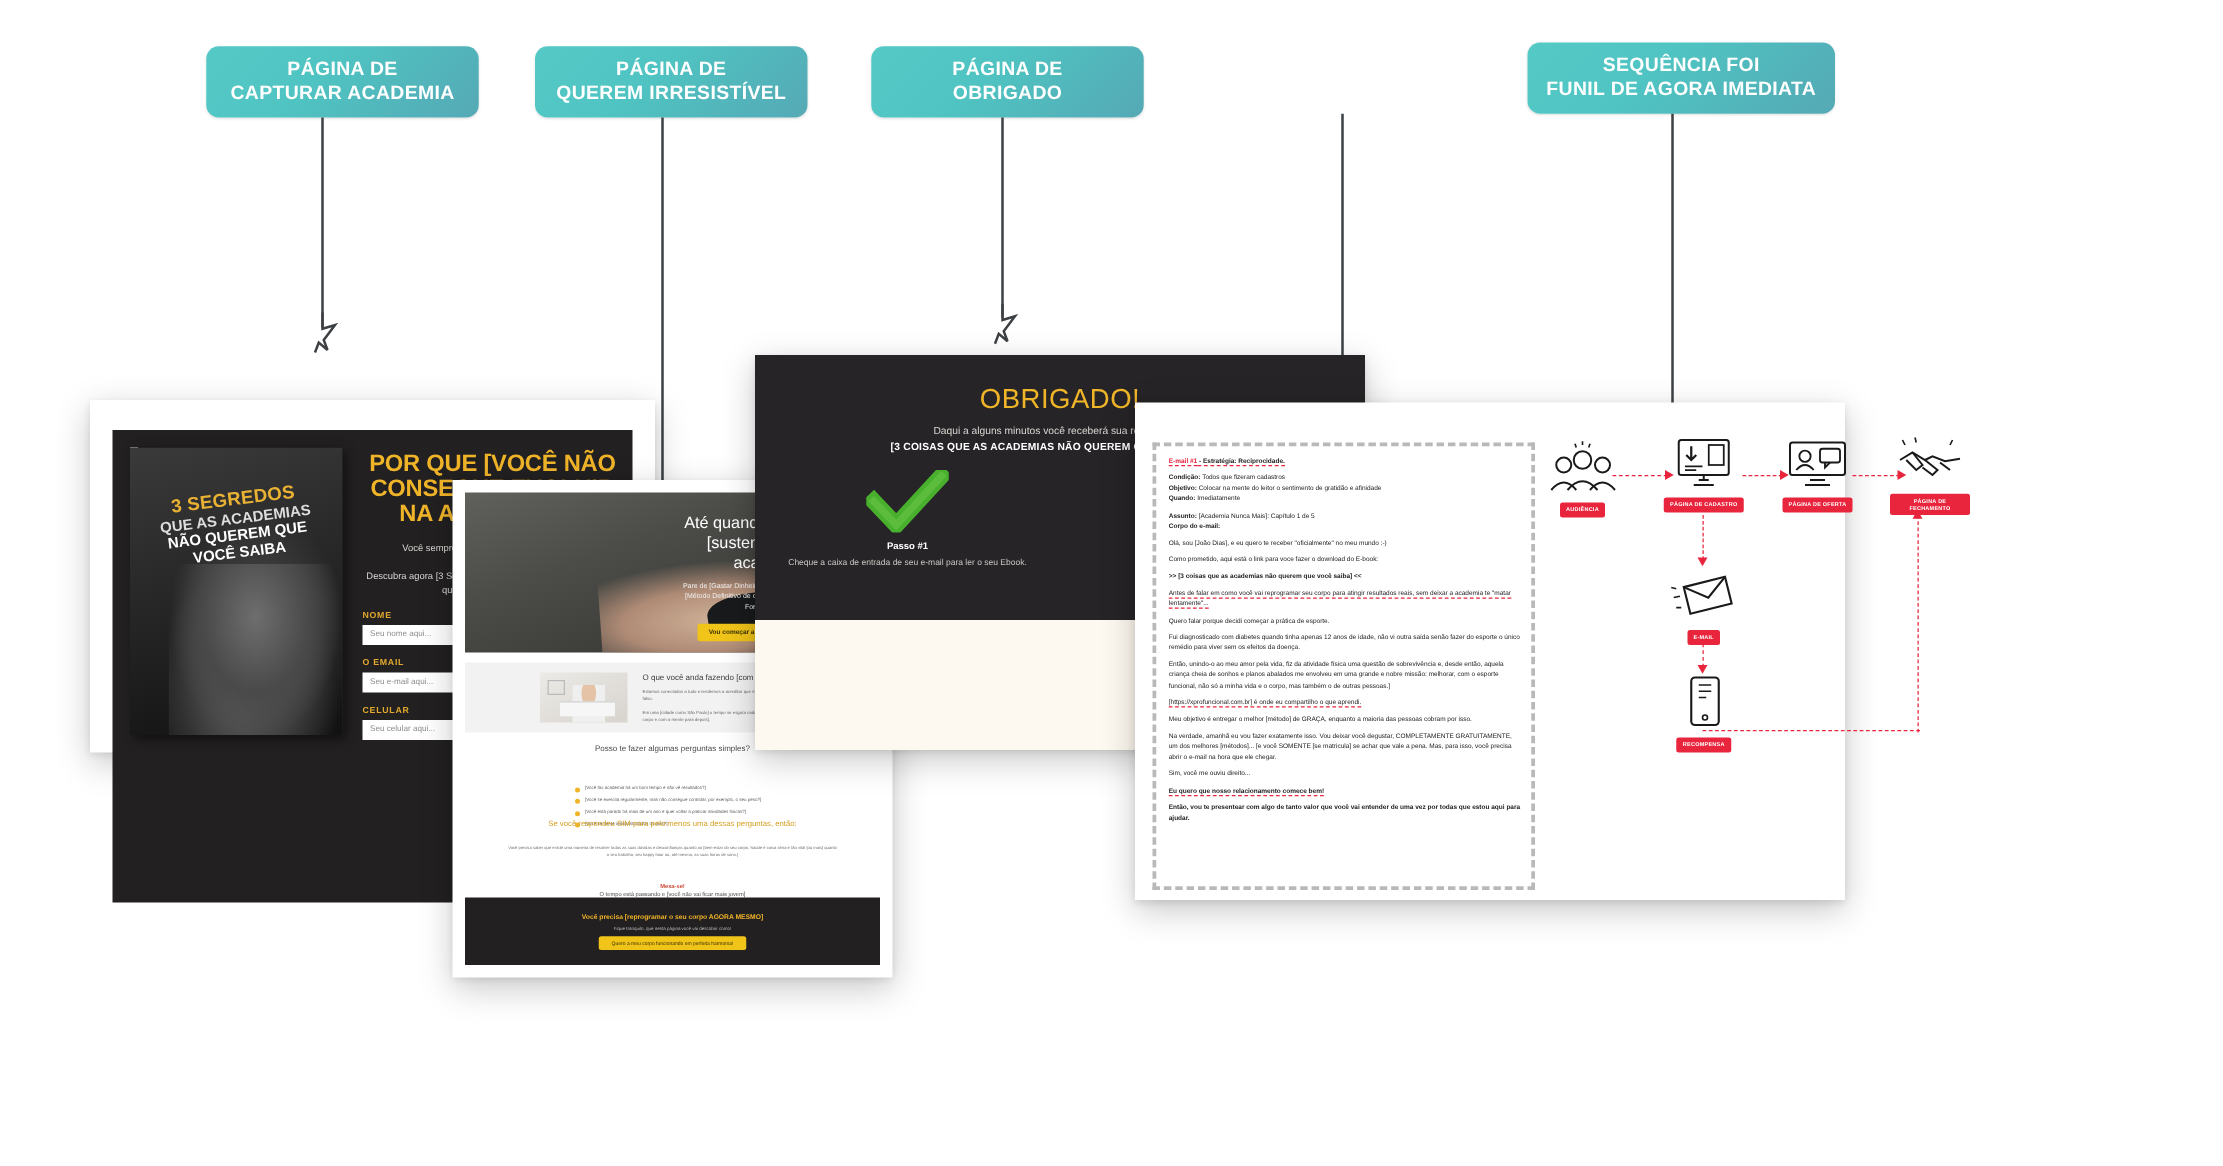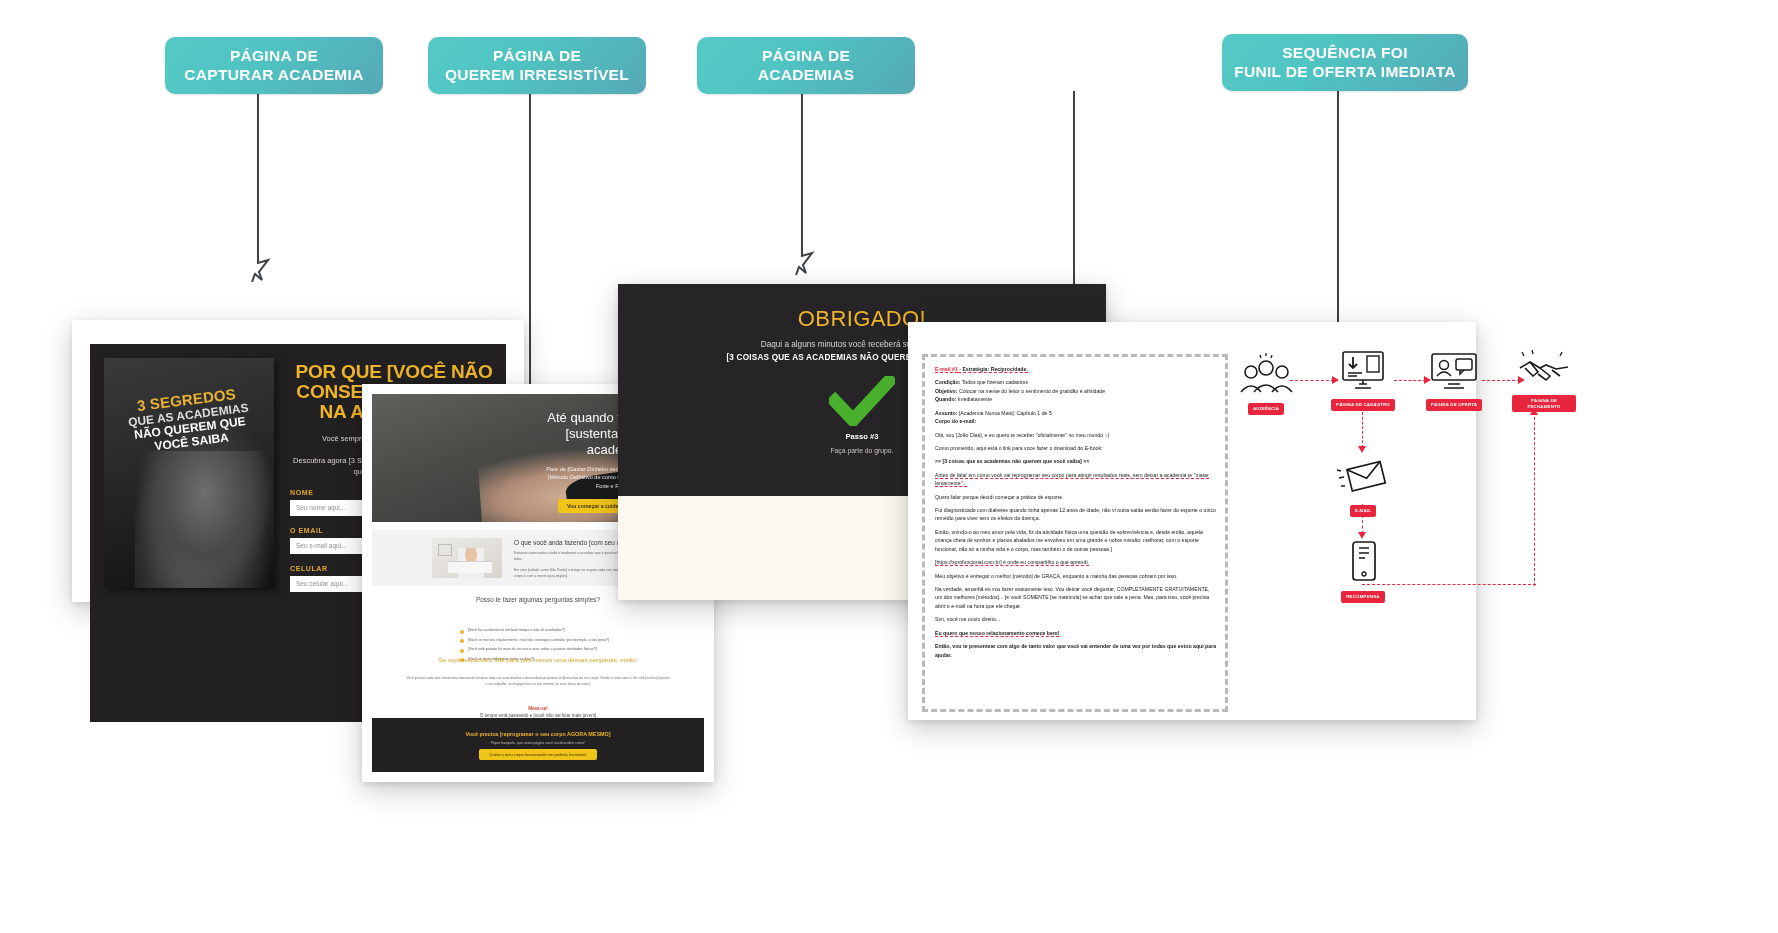--- a/index.html
+++ b/index.html
@@ -93,21 +93,21 @@
   #card2 .mess{position:absolute;left:40px;top:322px;right:40px;text-align:center;}
   #card2 .mess .m1{color:#c94b3a;font-size:4.6px;font-weight:bold;}
   #card2 .mess .m2{color:#4d4d4d;font-size:4.6px;margin-top:2px;}
   #card2 .foot{position:absolute;left:10px;bottom:10px;right:10px;height:54px;background:#222021;
       display:flex;flex-direction:column;align-items:center;justify-content:center;gap:4px;}
   #card2 .f1{color:#f0b429;font-size:5.4px;font-weight:600;}
   #card2 .f2{color:#bdbdbd;font-size:3.6px;}
   #card2 .f3{background:#f0c419;color:#3c3206;font-size:4px;padding:3px 10px;border-radius:2px;}
 
   
-  #card3{left:604px;top:284px;width:488px;height:316px;margin-left:14px;}
+  #card3{left:604px;top:284px;width:488px;height:316px;}
   #card3 .pg{position:absolute;left:0;top:0;right:0;height:212px;background:#262426;}
   #card3 .h3{position:absolute;top:22px;left:0;right:0;text-align:center;color:#f0b429;
       font-size:22px;font-weight:400;letter-spacing:.4px;}
   #card3 .s3{position:absolute;top:54px;left:30px;right:30px;text-align:center;
       color:#d9d6d3;font-size:8.2px;line-height:1.6;}
   #card3 .s3 b{color:#fff;font-weight:bold;letter-spacing:.2px;}
   #card3 .steps{position:absolute;top:92px;left:0;right:0;display:flex;}
   #card3 .step{flex:1;text-align:center;padding:0 18px;}
   #card3 .chk{width:66px;height:50px;margin:0 auto;}
   #card3 .st{color:#fff;font-size:7.6px;font-weight:bold;margin-top:6px;}
@@ -141,25 +141,25 @@
   <div class="badge" id="b0" style="left:165px;top:37px;width:218px;height:57px;font-size:15.5px;">
     <span>PÁGINA DE</span>
     <span>CAPTURAR ACADEMIA</span>
   </div>
   <div class="badge" id="b1" style="left:428px;top:37px;width:218px;height:57px;font-size:15.5px;">
     <span>PÁGINA DE</span>
     <span>QUEREM IRRESISTÍVEL</span>
   </div>
   <div class="badge" id="b2" style="left:697px;top:37px;width:218px;height:57px;font-size:15.5px;">
     <span>PÁGINA DE</span>
-    <span>ACADEMIAS</span>
+    <span>OBRIGADO</span>
   </div>
   <div class="badge" id="b4" style="left:1222px;top:34px;width:246px;height:57px;font-size:15.5px;">
     <span>SEQUÊNCIA FOI</span>
-    <span>FUNIL DE OFERTA IMEDIATA</span>
+    <span>FUNIL DE AGORA IMEDIATA</span>
   </div>
 
   <div class="conn" style="left:257px;top:94px;height:168px;"></div>
   <div class="pin" style="left:250px;top:250px;">
     <svg viewBox="0 0 26 34">
         <path d="M8 0 L8 13 L18 10 L9 22 L12 30 L5 24 L2 32" fill="none" stroke="#3e4144" stroke-width="2"></path>
       </svg>
   </div>
 
   <div class="conn" style="left:529px;top:94px;height:400px;"></div>
@@ -269,20 +269,30 @@
       <div class="h3">OBRIGADO!</div>
       <div class="s3">
         <span>Daqui a alguns minutos você receberá sua recompensa</span><br>
         <b>[3 COISAS QUE AS ACADEMIAS NÃO QUEREM QUE VOCÊ SAIBA]</b>
       </div>
       <div class="steps">
         <div class="step">
           <div class="chk">
             <svg viewBox="0 0 66 50">
                 <path d="M6 25 L24 44 L60 5" fill="none" stroke="#49b02e" stroke-width="13" stroke-linecap="square"></path>
+                <path d="M6 25 L24 44 L60 5" fill="none" stroke="#6cc94b" stroke-width="6" stroke-linecap="square" opacity=".55"></path>
+              </svg>
+          </div>
+          <div class="st">Passo #1</div>
+          <div class="sd">Cheque a caixa de entrada de seu e-mail para ler o seu Ebook.</div>
+        </div>
+        <div class="step">
+          <div class="chk">
+            <svg viewBox="0 0 66 50">
+                <path d="M6 25 L24 44 L60 5" fill="none" stroke="#49b02e" stroke-width="13" stroke-linecap="square"></path>
               </svg>
           </div>
           <div class="st">Passo #3</div>
           <div class="sd">Faça parte do grupo.</div>
         </div>
       </div>
     </div>
     <div class="cream"></div>
   </div>
 

